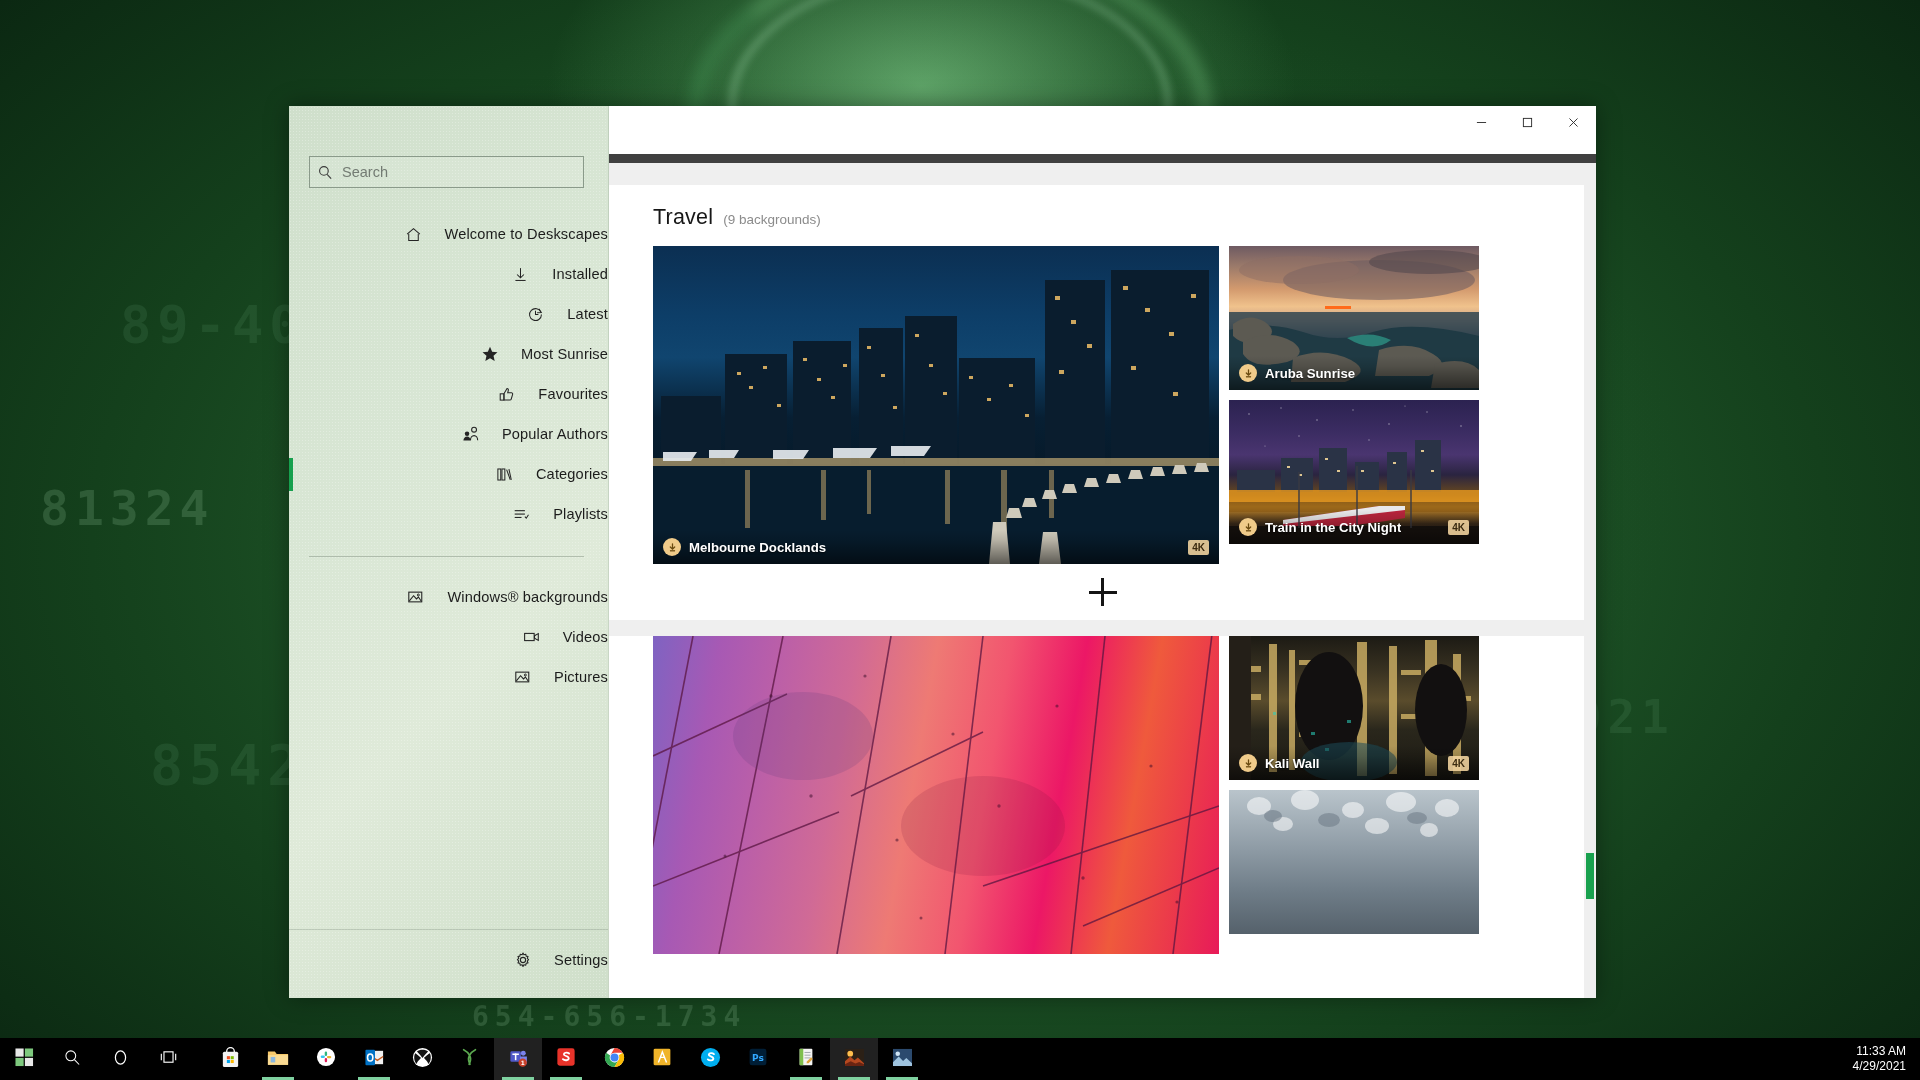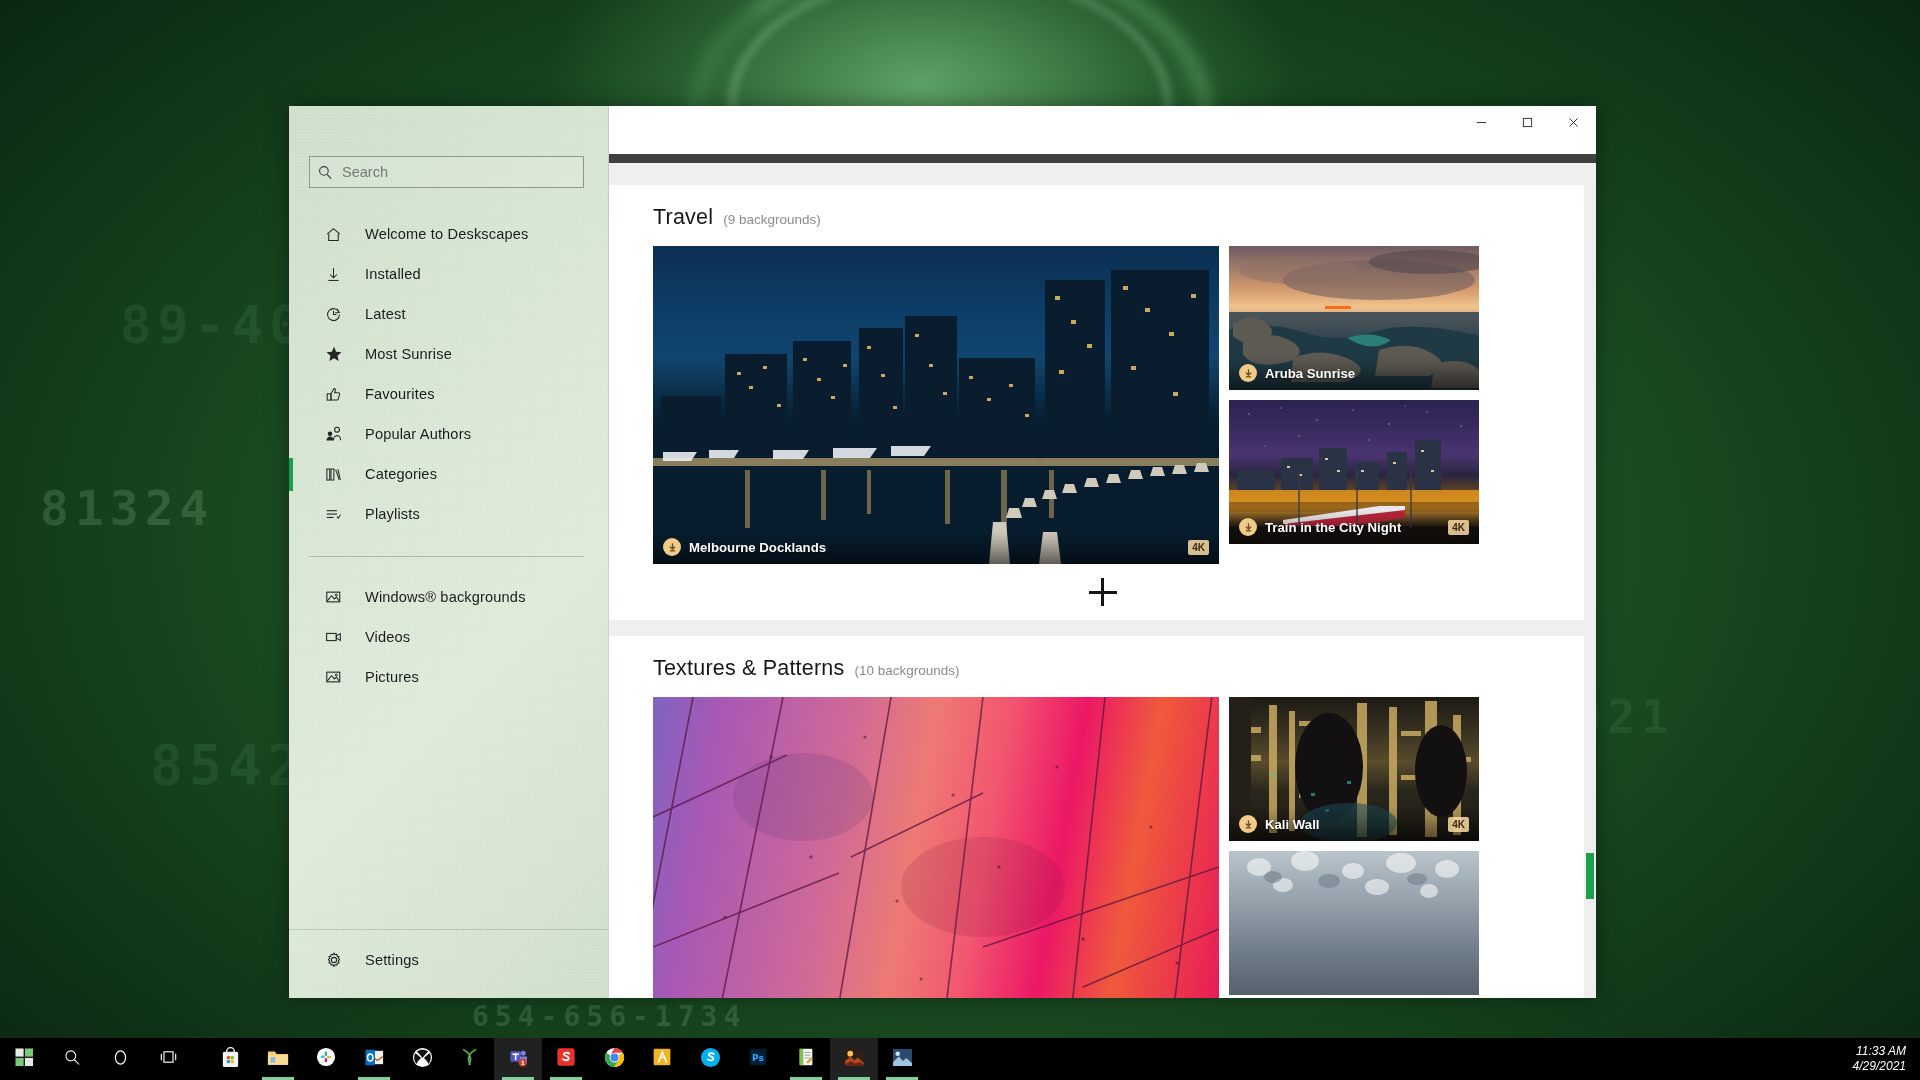--- a/index.html
+++ b/index.html
@@ -89,23 +89,24 @@
     border: none; background: transparent; outline: none;
     font-family: "Liberation Sans", sans-serif;
     font-size: 14.5px; color: #3a3a3a; width: 100%;
   }
   #search-input::placeholder { color: #737b73; }
 
   .nav-list { margin-top: 26px; position: relative; z-index: 2; }
   .nav-item {
     height: 40px;
     display: flex; align-items: center;
-    padding-left: 36px;
+    padding-left: 12px;
     position: relative;
     cursor: default;
+    justify-content: flex-end;
   }
   .nav-item .ico {
     width: 26px; height: 22px;
     display: flex; align-items: center; justify-content: flex-start;
     margin-right: 14px;
     color: #242424;
   }
   .nav-item .lbl {
     font-size: 14.6px; color: #1c1c1c;
     letter-spacing: .15px;
@@ -265,21 +266,20 @@
   .tb-item.active-app { background: #a0522d33; }
   .tb-item.running::after {
     content:""; position:absolute; bottom:0; left: 8px; right: 8px;
     height: 3px; background: #7fd1a0;
   }
   .tb-item.hl { background: rgba(255,255,255,0.13); }
   #clock {
     margin-left: auto; margin-right: 14px;
     color: #fff; font-size: 12px; line-height: 15px;
     text-align: right;
-    font-style: italic;
   }
 </style>
 </head>
 <body>
 
 <div id="desktop">
   <div class="glow-arc"></div>
   <div class="glow-arc2"></div>
 
   <div class="bgnum dim" style="left:120px; top:295px; font-size:52px;">89-40</div>
@@ -666,24 +666,20 @@
         </div>
 
         <div class="plus-row">
           <div id="plus-btn"></div>
         </div>
       </div>
 
       <div class="sep-band"></div>
 
       <div class="section">
-        <div class="section-head">
-          <span class="section-title">Textures &amp; Patterns</span>
-          <span class="section-count">(10 backgrounds)</span>
-        </div>
 
         <div class="grid">
           <div class="col-main">
             <div class="tile tile-main">
               <div class="art" style="background: linear-gradient(100deg,#7f63c2 0%, #a759b4 11%, #bb5fa8 21%, #d06a96 33%, #ee7a74 46%, #f2556f 58%, #ec1766 70%, #ef5a3c 82%, #e81a59 100%);">
                 <svg class="speck" viewBox="0 0 566 318" preserveAspectRatio="none">
                   <g stroke="#5a1540" stroke-width="1.6" opacity="0.75" fill="none">
                     <path d="M40 0 L-10 260"></path>
                       <path d="M130 0 L66 318"></path>
                     <path d="M238 0 L184 318"></path>

